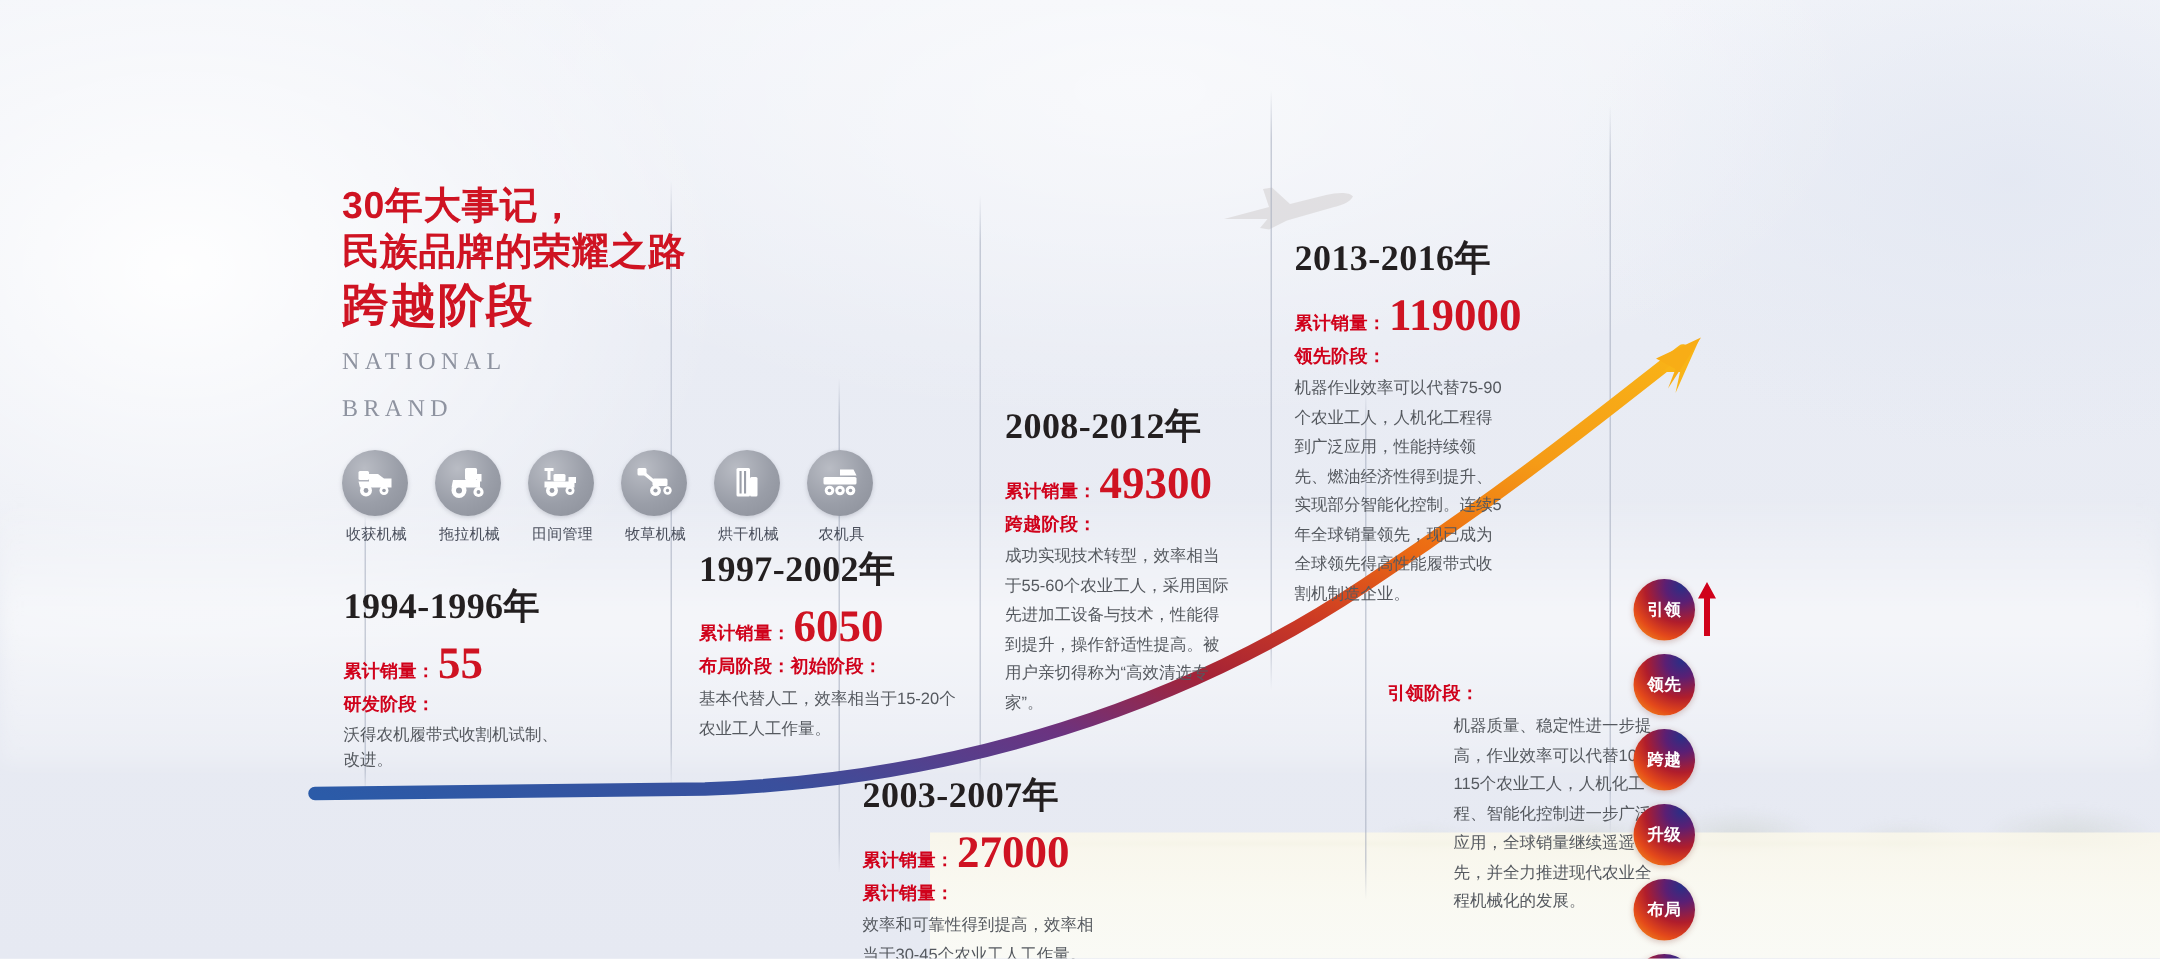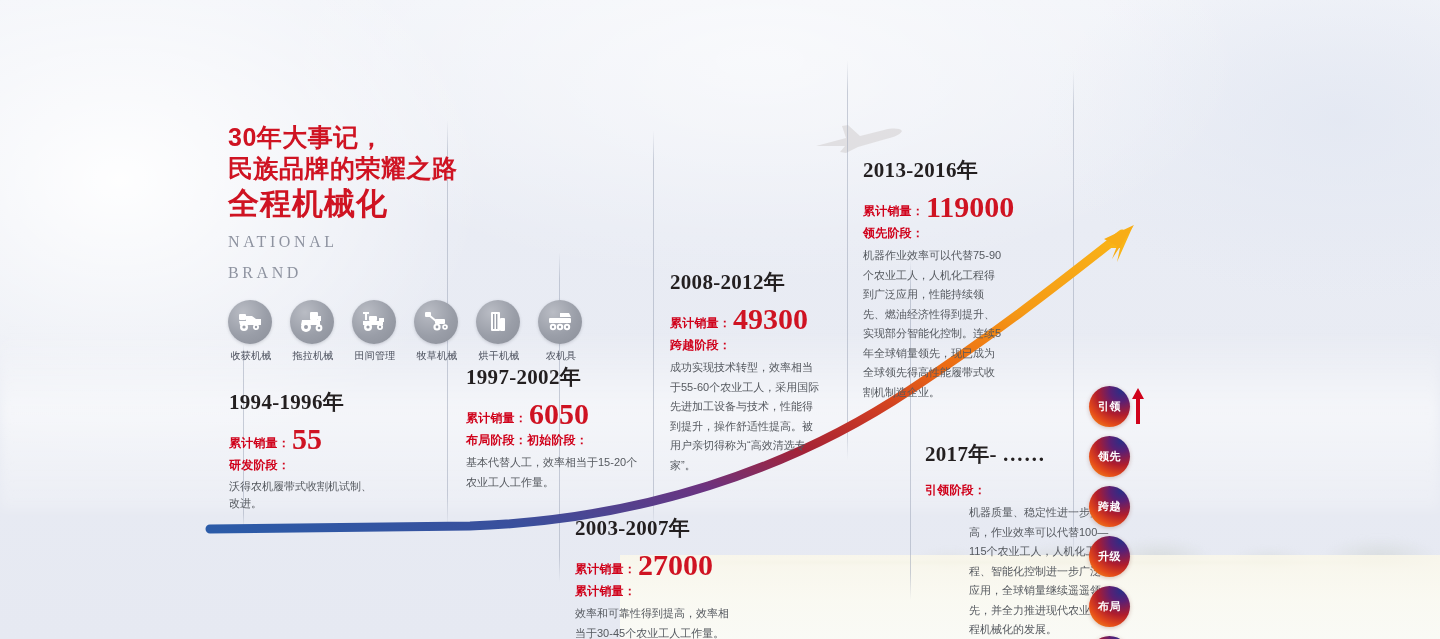--- a/index.html
+++ b/index.html
@@ -80,21 +80,21 @@
     display:flex; align-items:center; justify-content:center;
     box-shadow:0 1px 3px rgba(90,95,110,.25);
   }
   .icon-disc svg { display:block; }
   .icon-cap { margin-top:5px; font-size:10px; color:#4a4f5c; white-space:nowrap; letter-spacing:.2px; }
 
   
   .ms { position:absolute; }
   .ms-year {
     font-family:"Liberation Serif","DejaVu Serif",serif;
-    font-weight:bold; color:#231f20; font-size:21px; letter-spacing:.3px; white-space:nowrap;
+    font-weight:bold; color:#231f20; font-size:24px; letter-spacing:.3px; white-space:nowrap;
   }
   .ms-salesline { display:flex; align-items:flex-end; margin-top:9px; }
   .ms-sales-lbl { font-size:12px; font-weight:bold; color:#d0021b; white-space:nowrap; letter-spacing:.2px; }
   .ms-sales-val {
     font-family:"Liberation Serif","DejaVu Serif",serif;
     font-weight:bold; color:#cf1322; font-size:30px; line-height:.9; margin-left:2px;
   }
   .ms-stage { font-size:12px; font-weight:bold; color:#d0021b; margin-top:5px; letter-spacing:.2px; }
   .ms-desc { font-size:11px; color:#55595f; line-height:1.78; margin-top:4px; }
 
@@ -148,21 +148,21 @@
       </linearGradient>
     </defs>
     <path d="M210,529 L470,526 C640,520 790,470 910,390 C1010,324 1078,268 1122,234" fill="none" stroke="url(#cg)" stroke-width="9" stroke-linecap="round"></path>
     <path d="M1133,226 L1108,248 L1120,248 L1117,262 Z" fill="#f9b417"></path>
     <path d="M1134,225 L1104,239 L1117,246 L1112,259 L1134,225 Z" fill="#f8ad16"></path>
   </svg>
 
   <div class="headline">
     <div class="hl1">30年大事记，</div>
     <div class="hl2">民族品牌的荣耀之路</div>
-    <div class="hl4">全程机械化</div>
+    <div class="hl4">跨越阶段</div>
     <div class="hl-en">NATIONAL</div>
     <div class="hl-en">BRAND</div>
   </div>
 
   <div class="icon-row">
 
     <div class="icon-item">
       <div class="icon-disc">
         <svg width="28" height="22" viewBox="0 0 28 22">
             <g fill="#fff">
@@ -309,21 +309,20 @@
     <div class="ms-year">2013-2016年</div>
     <div class="ms-salesline">
       <span class="ms-sales-lbl">累计销量：</span>
       <span class="ms-sales-val">119000</span>
     </div>
     <div class="ms-stage">领先阶段：</div>
     <div class="ms-desc" style="width:140px;">机器作业效率可以代替75-90个农业工人，人机化工程得到广泛应用，性能持续领先、燃油经济性得到提升、实现部分智能化控制。连续5年全球销量领先，现已成为全球领先得高性能履带式收割机制造企业。</div>
   </div>
 
   <div class="ms" style="left:925px; top:440px; width:200px;">
-    <div class="ms-year">2017年- ……</div>
     <div class="ms-stage" style="margin-top:14px;">引领阶段：</div>
     <div class="ms-desc" style="width:141px;margin-left:44px;">机器质量、稳定性进一步提高，作业效率可以代替100—115个农业工人，人机化工程、智能化控制进一步广泛应用，全球销量继续遥遥领先，并全力推进现代农业全程机械化的发展。</div>
   </div>
 
   <div class="badges">
     <div class="badge">
       <span>引领</span>
     </div>
     <div class="badge">
       <span>领先</span>

